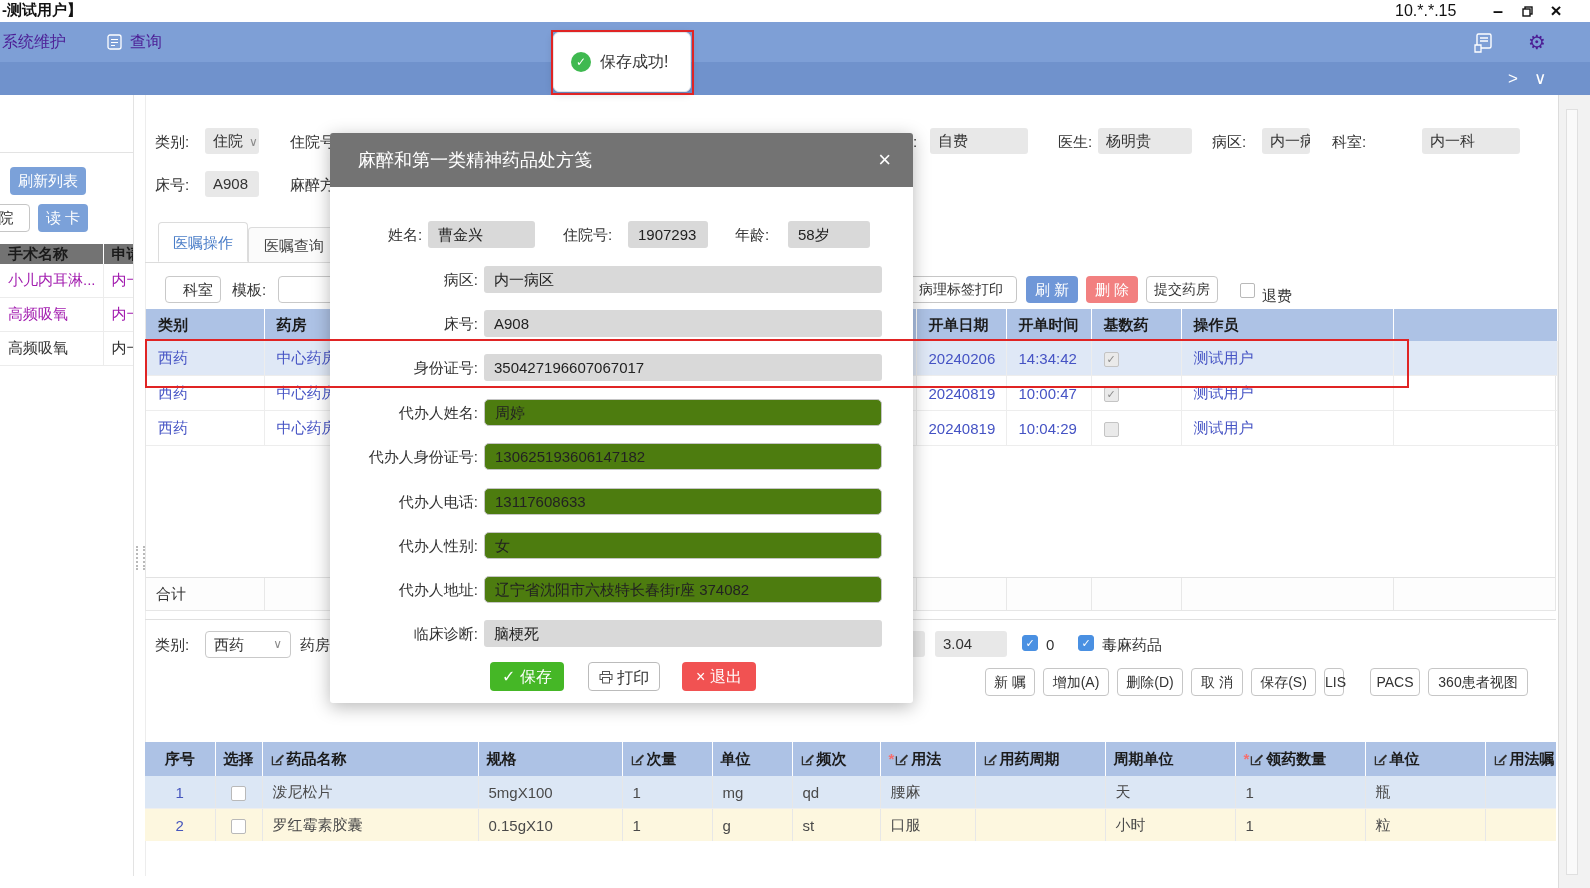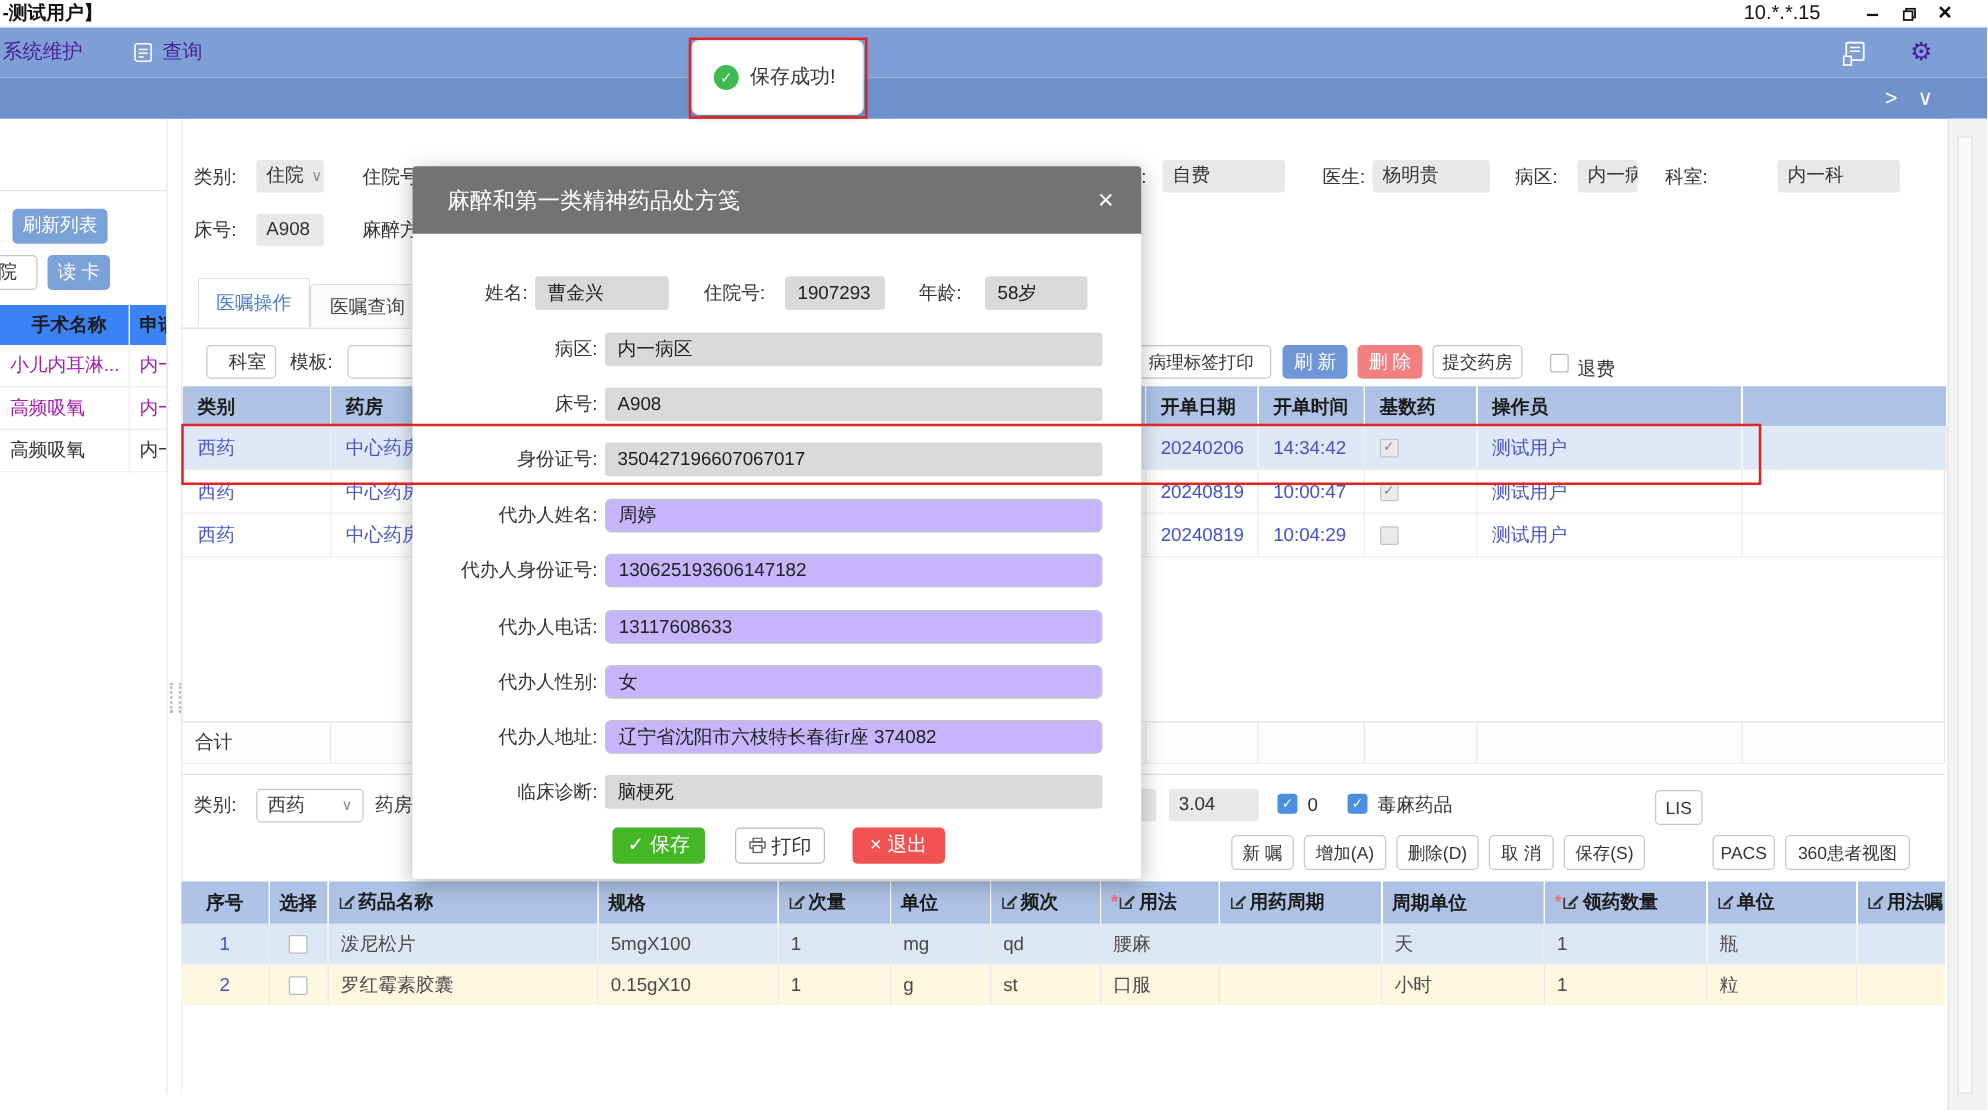--- a/index.html
+++ b/index.html
@@ -34,21 +34,21 @@
   .cbx.blue{background:#4a90e2;border-color:#4a90e2;border-radius:3px;}
   .cbx.blue .tick{color:#fff;font-weight:bold;}
   .inline-cbx{position:relative;display:inline-flex;width:15px;height:15px;background:#eaeaea;border:1px solid #c4c4c4;
        border-radius:2px;align-items:center;justify-content:center;box-sizing:border-box;vertical-align:middle;}
   .inline-cbx .tick{display:none;font-size:11px;color:#8a8a8a;line-height:1;}
   .inline-cbx.on .tick{display:block;}
   .inline-cbx.white{background:#fff;border-color:#b9b9b9;}
   
   .side-line{position:absolute;background:#e3e3e3;}
   .sidetable{position:absolute;left:0;top:244px;width:133px;border-collapse:collapse;table-layout:fixed;overflow:hidden;}
-  .sidetable th{background:#3b82f6;height:32px;font-size:15px;color:#1b1b1b;text-align:center;padding:0 0 0 8px;
+  .sidetable th{background:#737373;height:20px;font-size:15px;color:#1b1b1b;text-align:left;padding:0 0 0 8px;
                 font-weight:bold;border-right:1px solid rgba(255,255,255,.75);white-space:nowrap;overflow:hidden;}
   .sidetable td{height:33px;font-size:15px;padding:0 0 0 8px;border-bottom:1px solid #ececec;border-right:1px solid #ececec;
                 white-space:nowrap;overflow:hidden;}
   .linktxt{color:#a21caf;margin-top:32px;}
   
   .tabsrow{position:absolute;left:145px;top:222px;width:188px;height:40px;border-bottom:1px solid #dcdcdc;}
   .tab{position:absolute;box-sizing:border-box;text-align:center;font-size:15px;cursor:pointer;}
   .tab.active{left:13px;top:0;width:90px;height:40px;line-height:40px;border:1px solid #dcdcdc;border-bottom:1px solid #fff;
               border-radius:4px 4px 0 0;color:#4a7dc8;background:#fff;}
   .tab.inactive{left:103px;top:5px;width:92px;height:35px;line-height:35px;border:1px solid #dcdcdc;border-bottom:none;
@@ -59,42 +59,42 @@
   .otable{border-collapse:collapse;table-layout:fixed;width:1411px;}
   .otable th{background:#adc2e5;height:32px;font-size:15px;font-weight:bold;color:#1b1b1b;text-align:left;
              padding:0 0 0 12px;border-right:1px solid rgba(255,255,255,.75);white-space:nowrap;overflow:hidden;}
   .otable td{height:34px;font-size:15px;color:#4553c4;padding:0 0 0 12px;border-bottom:1px solid #ededed;
              border-right:1px solid #ededed;white-space:nowrap;overflow:hidden;}
   .otable tr.sel td{background:#dfe8f6;}
   .sumrow{position:absolute;left:0;bottom:0;width:100%;height:32px;border-top:1px solid #e2e2e2;background:#fdfdfd;}
   .sumrow .sumlbl{position:absolute;left:10px;top:0;line-height:32px;font-size:15px;color:#333;}
   .vdiv{position:absolute;top:0;width:1px;height:32px;background:#e8e8e8;}
   
-  .drug-wrap{position:absolute;left:145px;top:705px;width:1411px;height:99px;overflow:hidden;}
+  .drug-wrap{position:absolute;left:145px;top:742px;width:1411px;height:99px;overflow:hidden;}
   .dtable{border-collapse:collapse;table-layout:fixed;width:1460px;}
   .dtable th{background:#adc2e5;height:34px;font-size:15px;font-weight:bold;color:#1b1b1b;text-align:left;
              padding:0 0 0 8px;border-right:1px solid rgba(255,255,255,.7);white-space:nowrap;overflow:hidden;}
   .dtable th.ctr,.dtable td.ctr{text-align:center;padding:0;}
   .dtable td{height:32px;font-size:15px;color:#4a4a4a;padding:0 0 0 10px;border-bottom:1px solid #eee;
              border-right:1px solid #e7e7e7;white-space:nowrap;overflow:hidden;}
   .dtable tr.r1 td{background:#dce7f5;}
   .dtable tr.r2 td{background:#fdf7df;}
   .dtable td.seq{color:#4656bd;text-align:center;padding:0;}
   .editic{display:inline-block;vertical-align:-2px;margin-right:3px;}
   .req{color:#f66e6e;margin-right:1px;}
   
   .modal{position:absolute;left:330px;top:133px;width:583px;height:570px;background:#fff;border-radius:3px;
          box-shadow:0 4px 18px rgba(0,0,0,.28);z-index:30;}
   .modal-hd{position:absolute;left:0;top:0;width:100%;height:54px;background:#737373;border-radius:3px 3px 0 0;}
   .modal-hd .ttl{position:absolute;left:28px;top:0;line-height:54px;color:#fff;font-size:18px;white-space:nowrap;}
   .modal-hd .x{position:absolute;right:22px;top:0;line-height:54px;color:#fff;font-size:22px;cursor:pointer;}
   .mlabel{position:absolute;left:0;width:148px;text-align:right;font-size:15px;color:#333;line-height:27px;white-space:nowrap;}
   .mgray{position:absolute;height:27px;background:#d9d9d9;border-radius:3px;line-height:27px;padding:0 10px;
          font-size:15px;color:#222;box-sizing:border-box;white-space:nowrap;overflow:hidden;}
-  .mwhite{position:absolute;height:27px;background:#c4b5fd;border:1px solid #c5c5c5;border-radius:5px;line-height:25px;
+  .mwhite{position:absolute;height:27px;background:#4d7c0f;border:1px solid #c5c5c5;border-radius:5px;line-height:25px;
           padding:0 10px;font-size:15px;color:#222;box-sizing:border-box;white-space:nowrap;overflow:hidden;}
   .mbtn{position:absolute;height:29px;border-radius:4px;text-align:center;line-height:29px;font-size:16px;cursor:pointer;
         box-sizing:border-box;white-space:nowrap;}
   .mbtn.save{background:#45b726;color:#fff;}
   .mbtn.print{background:#fff;border:1px solid #bbb;color:#333;}
   .mbtn.exit{background:#f15252;color:#fff;}
   
   .toast{position:absolute;left:553px;top:32px;width:136px;height:58px;background:#fff;border:1px solid #e6e6e6;
          border-radius:6px;box-shadow:0 2px 8px rgba(0,0,0,.15);z-index:35;}
   .toast .dot{position:absolute;left:17px;top:19px;width:20px;height:20px;border-radius:50%;background:#3fb950;
@@ -296,21 +296,21 @@
   <span class="cbx blue on" style="left:1078px;top:635px;width:16px;height:16px;">
       <span class="tick">✓</span>
     </span>
   <span class="lbl" style="left:1102px;top:631px;">毒麻药品</span>
 
   <div class="plainbtn" style="left:985px;top:668px;width:50px;height:28px;line-height:26px;">新 嘱</div>
   <div class="plainbtn" style="left:1043px;top:668px;width:66px;height:28px;line-height:26px;">增加(A)</div>
   <div class="plainbtn" style="left:1117px;top:668px;width:66px;height:28px;line-height:26px;">删除(D)</div>
   <div class="plainbtn" style="left:1191px;top:668px;width:52px;height:28px;line-height:26px;">取 消</div>
   <div class="plainbtn" style="left:1251px;top:668px;width:65px;height:28px;line-height:26px;">保存(S)</div>
-  <div class="plainbtn" style="left:1324px;top:632px;width:38px;height:28px;line-height:26px;">LIS</div>
+  <div class="plainbtn" style="left:1324px;top:668px;width:20px;height:28px;line-height:26px;">LIS</div>
   <div class="plainbtn" style="left:1370px;top:668px;width:50px;height:28px;line-height:26px;">PACS</div>
   <div class="plainbtn" style="left:1428px;top:668px;width:100px;height:28px;line-height:26px;">360患者视图</div>
 
   <div class="drug-wrap">
     <table class="dtable">
       <colgroup>
           <col style="width:70px">
           <col style="width:47px">
           <col style="width:216px">
           <col style="width:144px">

